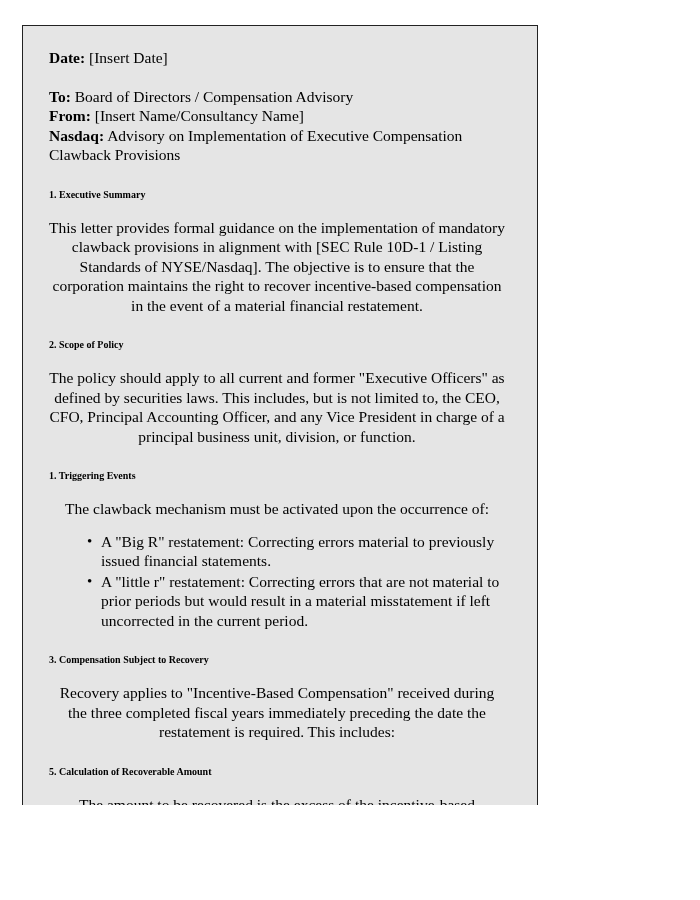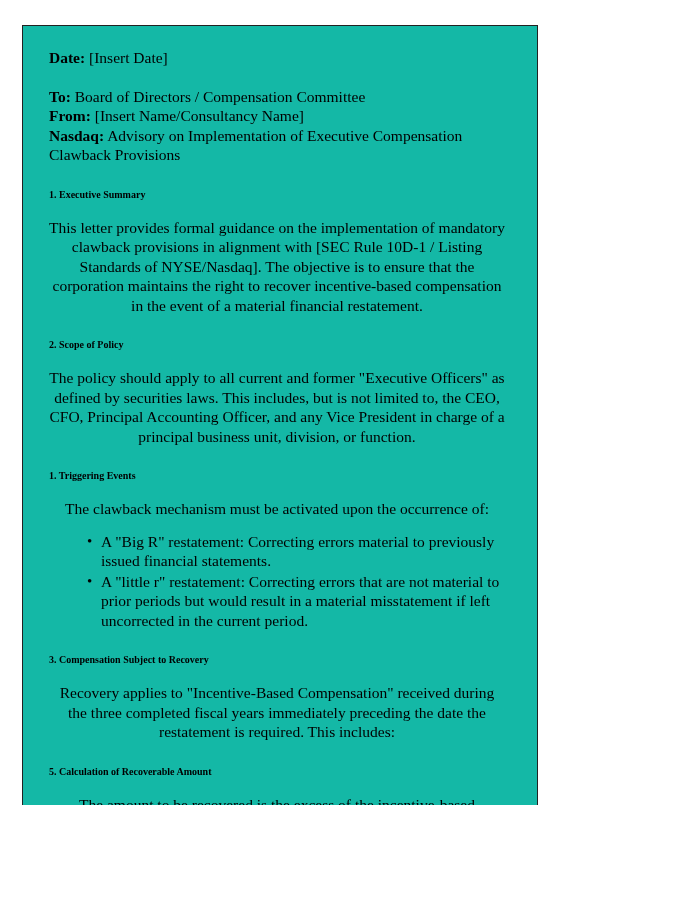--- a/index.html
+++ b/index.html
@@ -17,21 +17,21 @@
 
   .page-frame {
     position: absolute;
     left: 22px;
     top: 25px;
     width: 516px;
     height: 780px;
     border: 1.5px solid #222222;
     border-bottom: none;
     box-sizing: border-box;
-    background: #14b8a6;
+    background: #e5e5e5;
     overflow: hidden;
   }
 
   .page-body {
     position: absolute;
     left: 0;
     top: 0;
     width: 100%;
     padding: 22px 32px 0 26px;
     box-sizing: border-box;
@@ -87,21 +87,21 @@
   }
 </style>
 </head>
 <body>
 
 <div class="page-frame">
   <div class="page-body">
 
     <div class="meta-block">
       <p class="meta-line meta-date"><span class="lbl">Date:</span> <span>[Insert Date]</span></p>
-      <p class="meta-line"><span class="lbl">To:</span> <span>Board of Directors / Compensation Committee</span></p>
+      <p class="meta-line"><span class="lbl">To:</span> <span>Board of Directors / Compensation Advisory</span></p>
       <p class="meta-line"><span class="lbl">From:</span> <span>[Insert Name/Consultancy Name]</span></p>
       <p class="meta-line"><span class="lbl">Nasdaq:</span> <span>Advisory on Implementation of Executive Compensation Clawback Provisions</span></p>
     </div>
 
     <h2 class="section-heading">1. Executive Summary</h2>
     <p class="body-para">This letter provides formal guidance on the implementation of mandatory clawback provisions in alignment with [SEC Rule 10D-1 / Listing Standards of NYSE/Nasdaq]. The objective is to ensure that the corporation maintains the right to recover incentive-based compensation in the event of a material financial restatement.</p>
 
     <h2 class="section-heading">2. Scope of Policy</h2>
     <p class="body-para">The policy should apply to all current and former "Executive Officers" as defined by securities laws. This includes, but is not limited to, the CEO, CFO, Principal Accounting Officer, and any Vice President in charge of a principal business unit, division, or function.</p>
 

